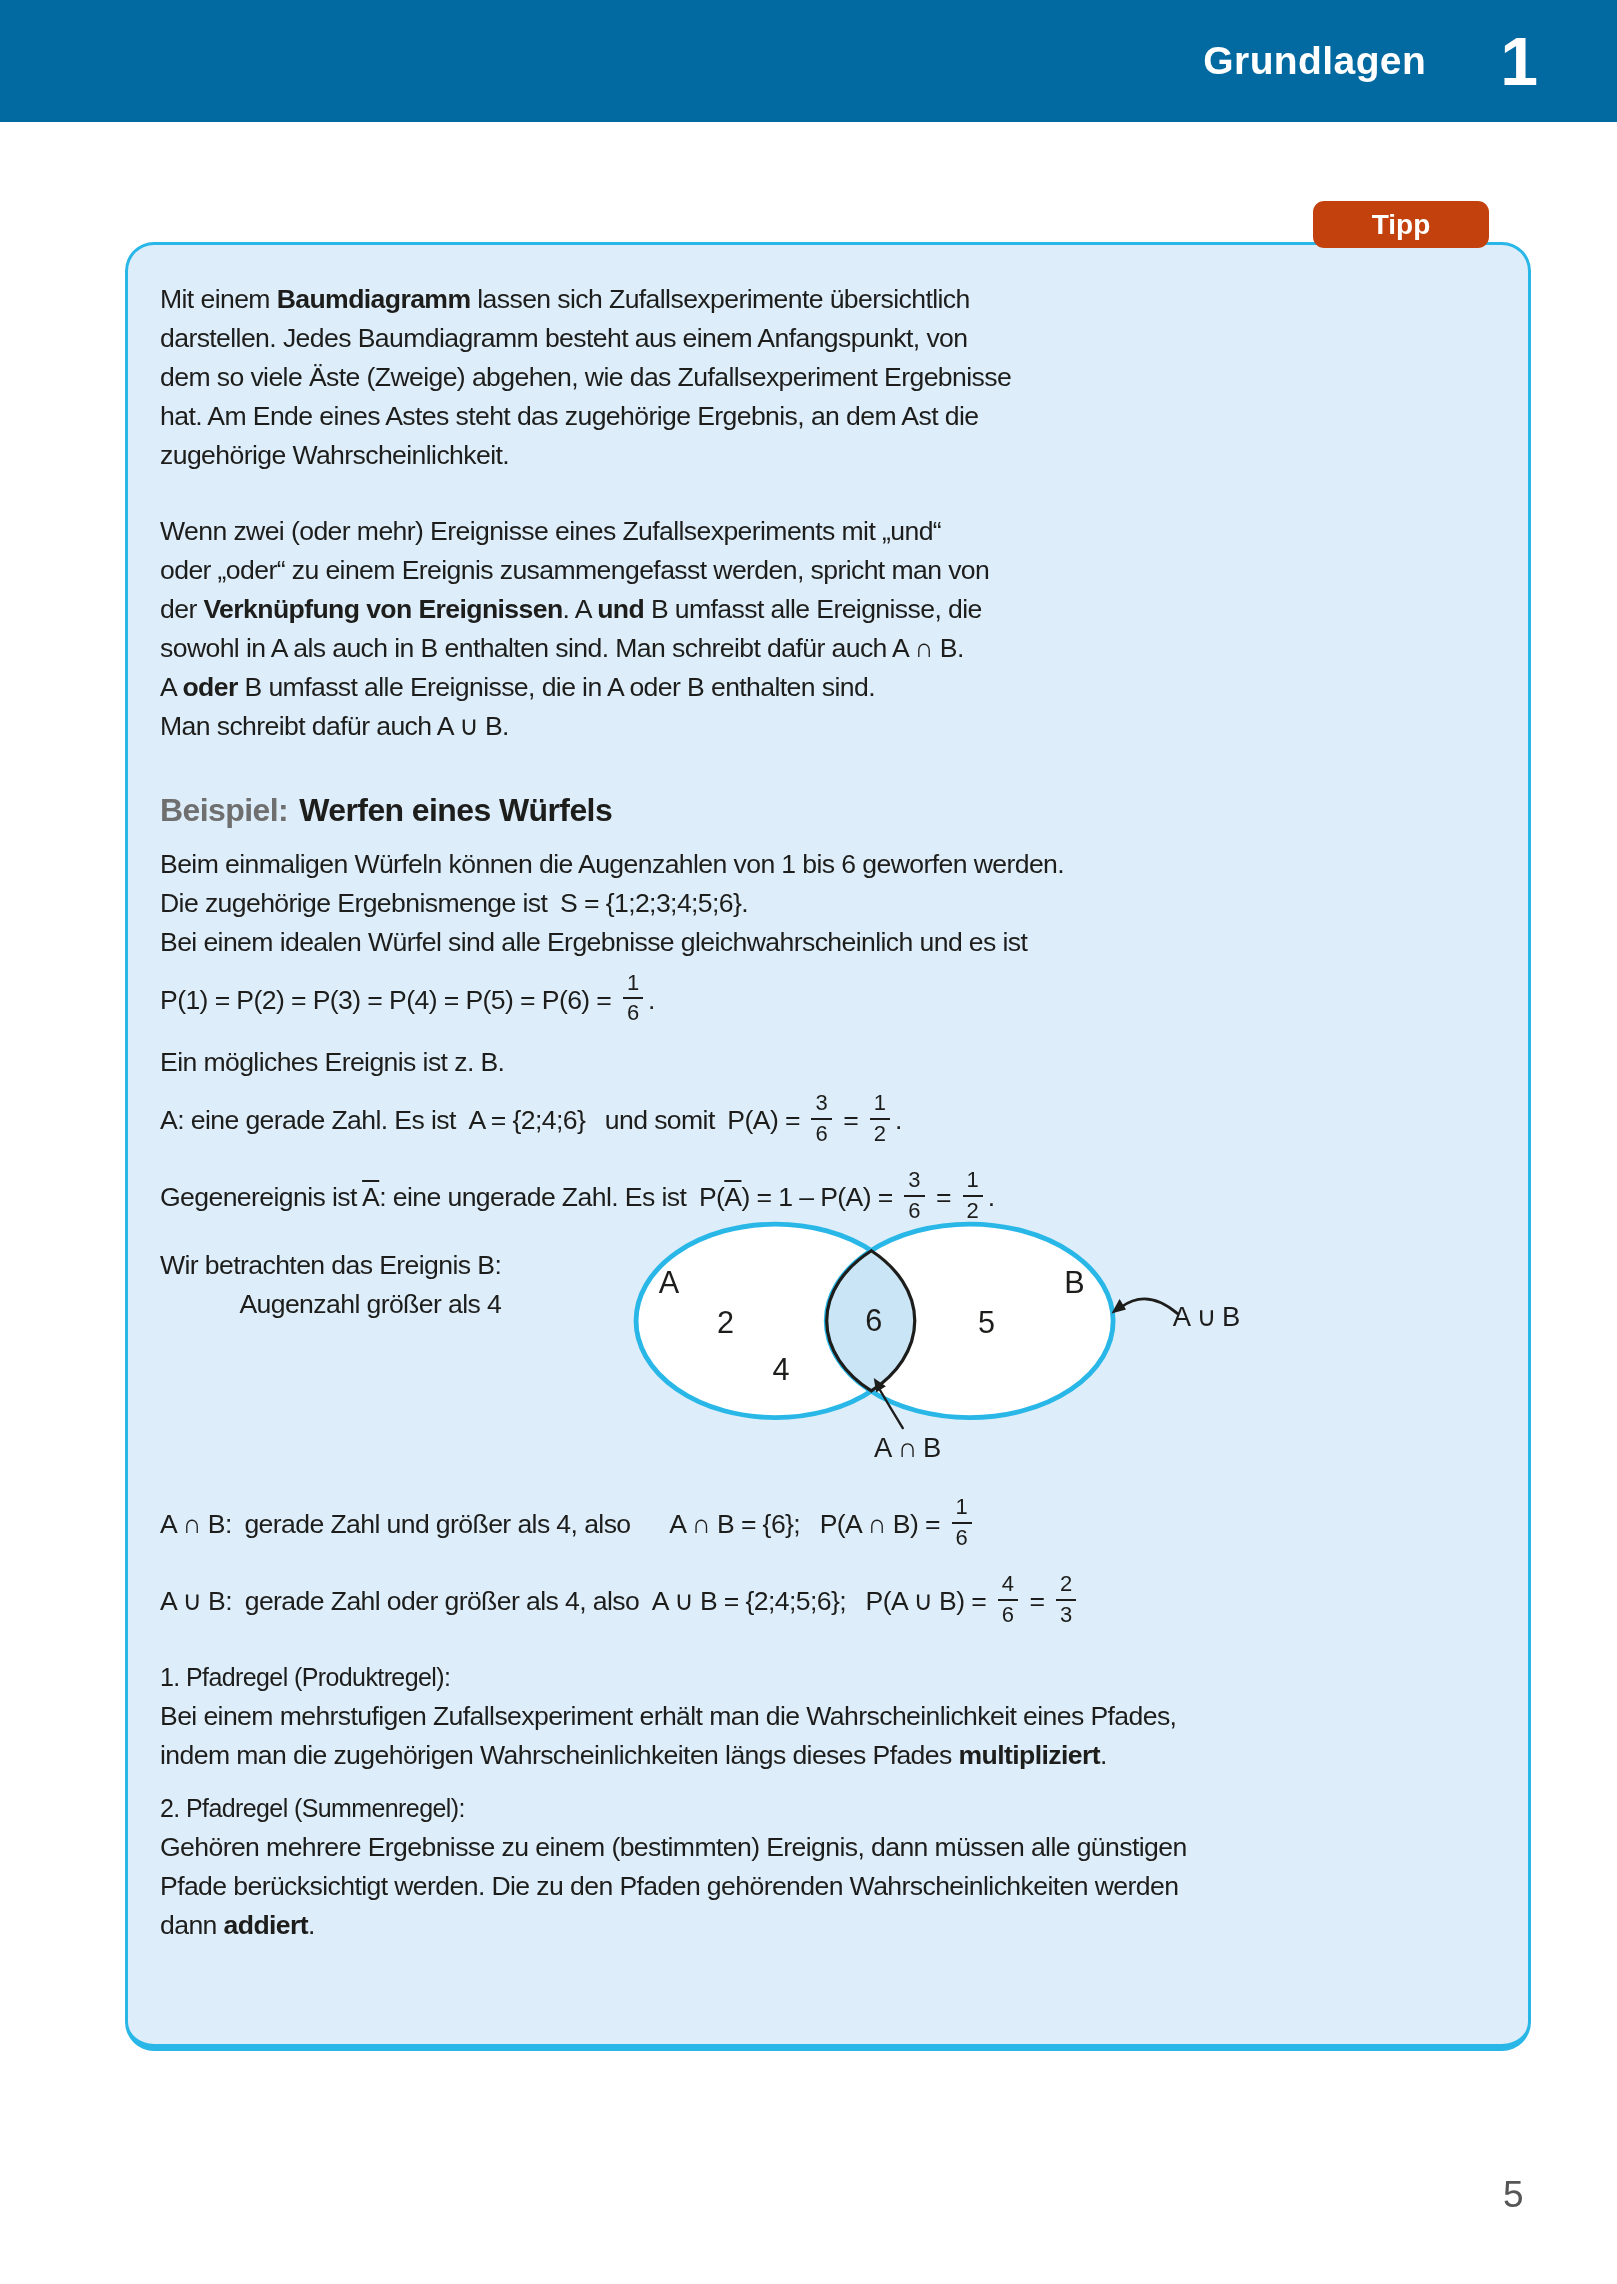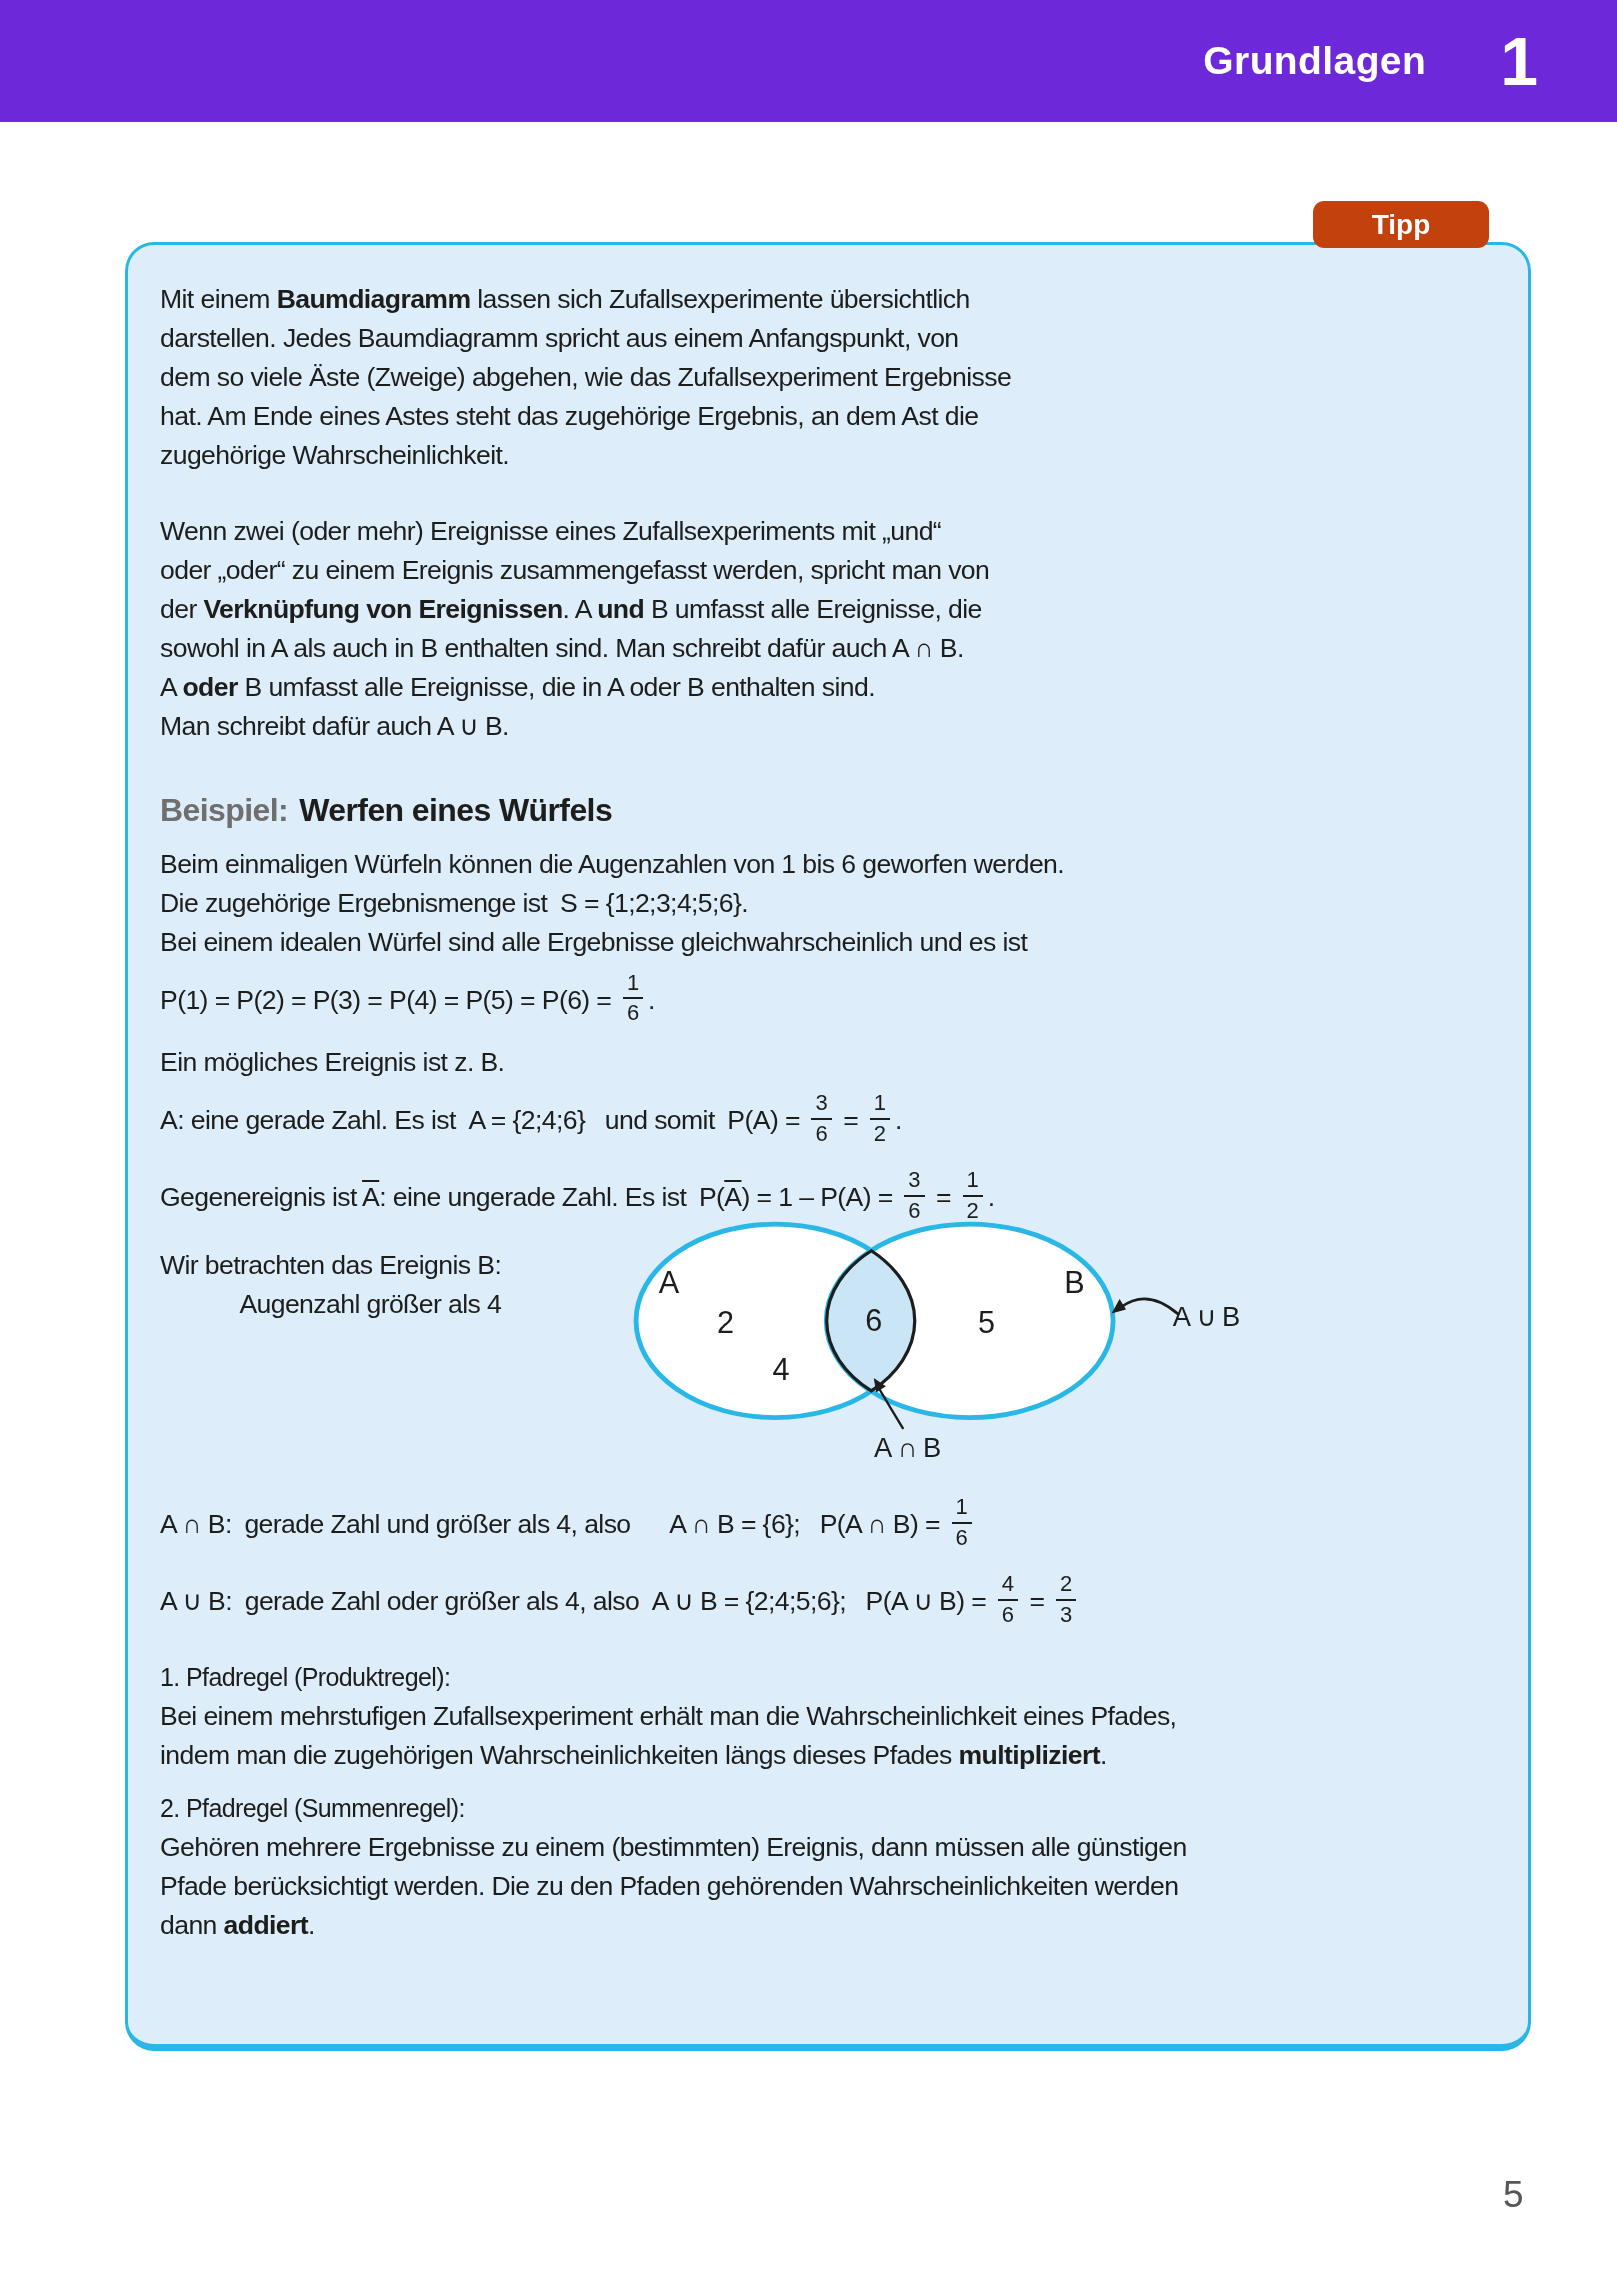--- a/index.html
+++ b/index.html
@@ -3,21 +3,21 @@
 <meta charset="utf-8">
 <style>
   * { margin:0; padding:0; box-sizing:border-box; }
   html,body { background:#ffffff; }
   body { font-family:"Liberation Sans", sans-serif; color:#1d1d1b; }
   .page { position:relative; width:1618px; height:2284px; background:#ffffff; overflow:hidden; }
 
   
   .topbar {
     position:absolute; left:0; top:0; width:1618px; height:122px;
-    background:#6d28d9; color:#ffffff;
+    background:#0369a1; color:#ffffff;
     display:flex; align-items:center; justify-content:flex-end;
     padding-right:80px;
   }
   .topbar .section { font-size:39px; font-weight:bold; letter-spacing:0.4px; }
   .topbar .chapnum { font-size:68px; font-weight:bold; margin-left:74px; line-height:1; }
 
   
   .tipp-tab {
     position:absolute; left:1313px; top:201px; width:176px; height:47px;
     background:#c2410c; border-radius:11.3px; color:#ffffff;
@@ -92,21 +92,21 @@
 
   <div class="tipp-tab">
     <span>Tipp</span>
   </div>
 
   <section class="box">
 
     <div class="main-col">
 
       <p class="body"><span>Mit einem </span><b>Baumdiagramm</b><span> lassen sich Zufallsexperimente übersichtlich
-darstellen. Jedes Baumdiagramm spricht aus einem Anfangspunkt, von
+darstellen. Jedes Baumdiagramm besteht aus einem Anfangspunkt, von
 dem so viele Äste (Zweige) abgehen, wie das Zufallsexperiment Ergebnisse
 hat. Am Ende eines Astes steht das zugehörige Ergebnis, an dem Ast die
 zugehörige Wahrscheinlichkeit.</span></p>
 
       <p class="body p2"><span>Wenn zwei (oder mehr) Ereignisse eines Zufallsexperiments mit „und“
 oder „oder“ zu einem Ereignis zusammengefasst werden, spricht man von
 der </span><b>Verknüpfung von Ereignissen</b><span>. A </span><b>und</b><span> B umfasst alle Ereignisse, die
 sowohl in A als auch in B enthalten sind. Man schreibt dafür auch A ∩ B.
 A </span><b>oder</b><span> B umfasst alle Ereignisse, die in A oder B enthalten sind.
 Man schreibt dafür auch A ∪ B.</span></p>

